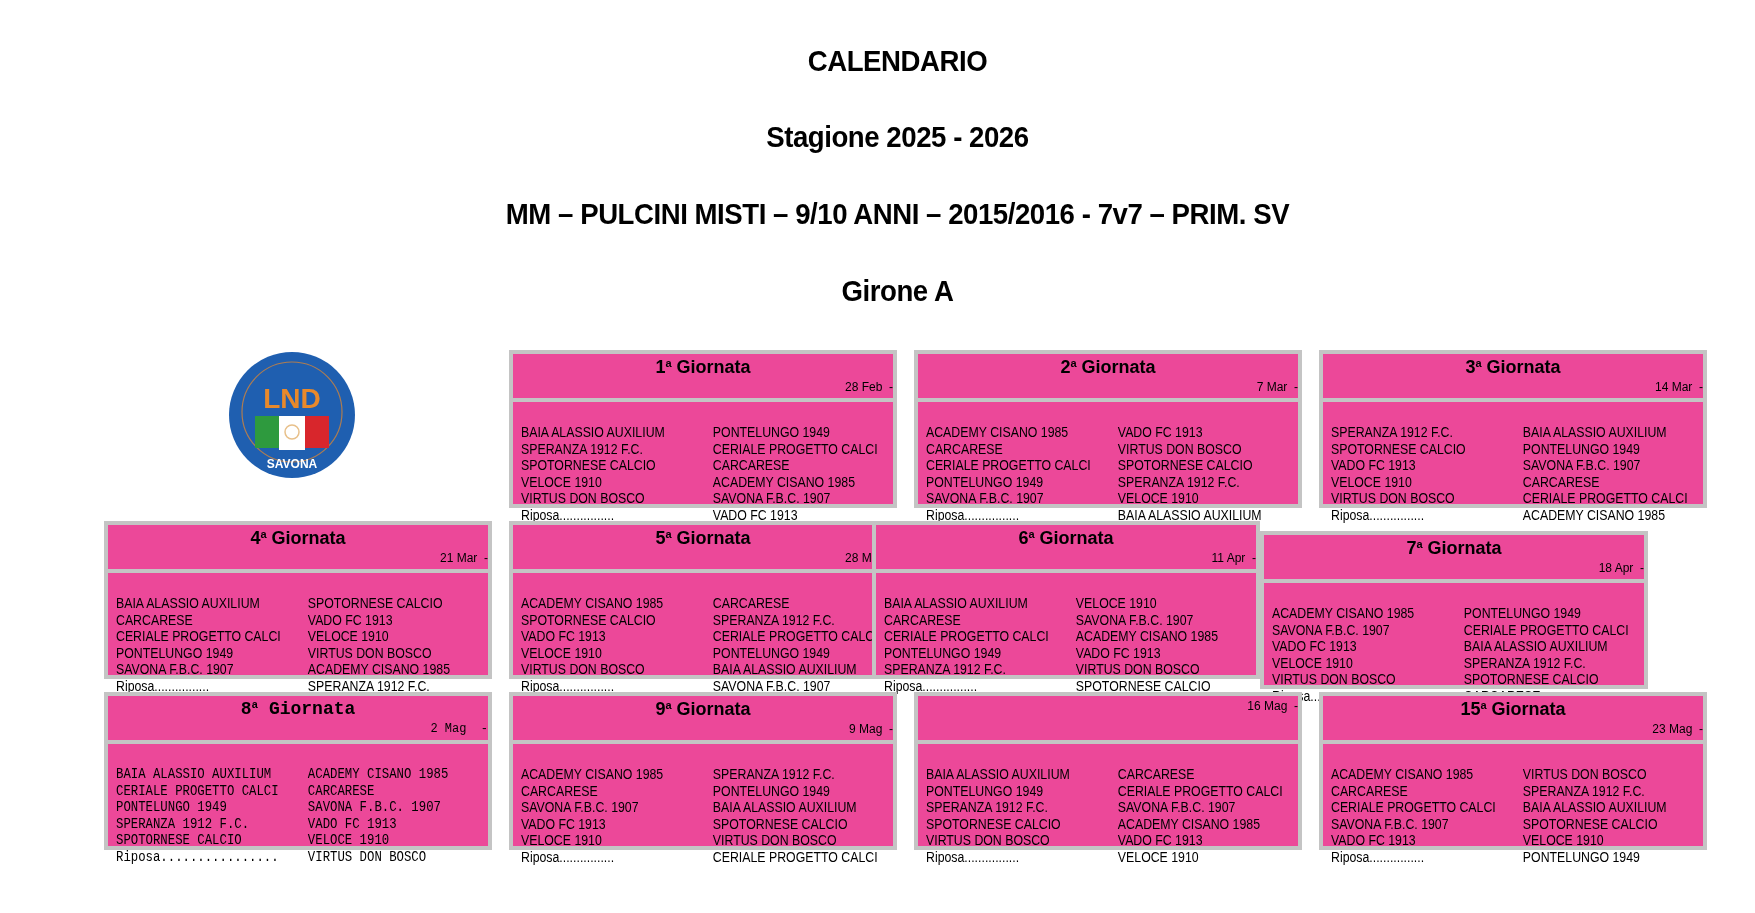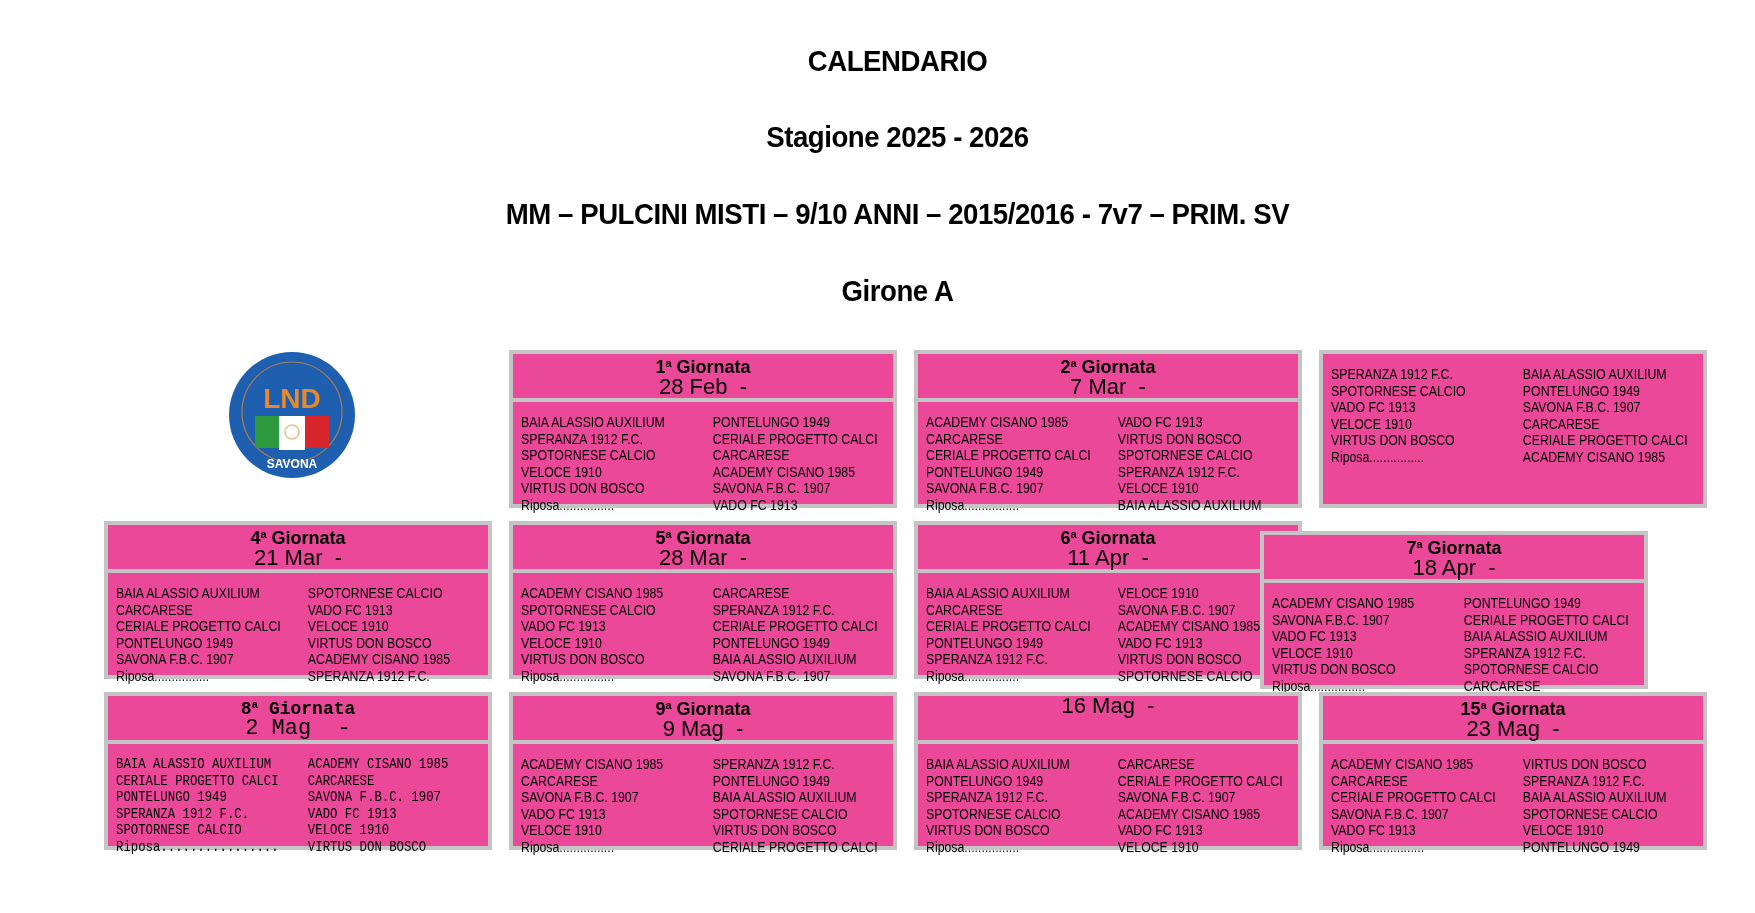--- a/index.html
+++ b/index.html
@@ -14,22 +14,22 @@
   #t3 { top: 197px; }
   #t4 { top: 274px; }
 
   .logo { position: absolute; left: 227px; top: 350px; width: 130px; height: 130px; }
 
   .box { position: absolute; width: 380px; height: 150px;
          border: 4px solid #c4c4c4; background: #ec4899; box-sizing: content-box; }
   .box .head { height: 44px; border-bottom: 4px solid #c4c4c4; text-align: center; }
   .box .gname { font-weight: bold; font-size: 18px; line-height: 20px; padding-top: 3px; }
   .box .gname sup { font-size: 11px; vertical-align: 6px; line-height: 0; }
-  .box .gdate { font-size: 22px; line-height: 20px; }
-  .box .body { position: relative; padding: 12px 0 0 8px; }
+  .box .gdate { font-size: 12px; line-height: 20px; text-align: right; }
+  .box .body { position: relative; padding: 22px 0 0 8px; }
   .row { height: 16.6px; line-height: 16.6px; font-size: 14px; white-space: nowrap;
          transform: scaleX(0.88); transform-origin: 0 0; width: 420px; }
   .row span { display: inline-block; }
   .row .home { width: 218px; }
   .row .away { }
 </style>
 </head>
 <body>
 
 <div id="t1" class="title">CALENDARIO</div>
@@ -73,20 +73,24 @@
       <div class="body">
         <div class="row"><span class="home">ACADEMY CISANO 1985</span><span class="away">VADO FC 1913</span></div>
         <div class="row"><span class="home">CARCARESE</span><span class="away">VIRTUS DON BOSCO</span></div>
         <div class="row"><span class="home">CERIALE PROGETTO CALCI</span><span class="away">SPOTORNESE CALCIO</span></div>
         <div class="row"><span class="home">PONTELUNGO 1949</span><span class="away">SPERANZA 1912 F.C.</span></div>
         <div class="row"><span class="home">SAVONA F.B.C. 1907</span><span class="away">VELOCE 1910</span></div>
         <div class="row"><span class="home">Riposa................</span><span class="away">BAIA ALASSIO AUXILIUM</span></div>
       </div>
     </div>
     <div class="box" style="left: 1319px; top: 350px;">
+      <div class="head">
+        <div class="gname"><span>3</span><sup>a</sup> <span>Giornata</span></div>
+        <div class="gdate" style="white-space:pre">14 Mar  -</div>
+      </div>
       <div class="body">
         <div class="row"><span class="home">SPERANZA 1912 F.C.</span><span class="away">BAIA ALASSIO AUXILIUM</span></div>
         <div class="row"><span class="home">SPOTORNESE CALCIO</span><span class="away">PONTELUNGO 1949</span></div>
         <div class="row"><span class="home">VADO FC 1913</span><span class="away">SAVONA F.B.C. 1907</span></div>
         <div class="row"><span class="home">VELOCE 1910</span><span class="away">CARCARESE</span></div>
         <div class="row"><span class="home">VIRTUS DON BOSCO</span><span class="away">CERIALE PROGETTO CALCI</span></div>
         <div class="row"><span class="home">Riposa................</span><span class="away">ACADEMY CISANO 1985</span></div>
       </div>
     </div>
     <div class="box" style="left: 104px; top: 521px;">
@@ -110,21 +114,21 @@
       </div>
       <div class="body">
         <div class="row"><span class="home">ACADEMY CISANO 1985</span><span class="away">CARCARESE</span></div>
         <div class="row"><span class="home">SPOTORNESE CALCIO</span><span class="away">SPERANZA 1912 F.C.</span></div>
         <div class="row"><span class="home">VADO FC 1913</span><span class="away">CERIALE PROGETTO CALCI</span></div>
         <div class="row"><span class="home">VELOCE 1910</span><span class="away">PONTELUNGO 1949</span></div>
         <div class="row"><span class="home">VIRTUS DON BOSCO</span><span class="away">BAIA ALASSIO AUXILIUM</span></div>
         <div class="row"><span class="home">Riposa................</span><span class="away">SAVONA F.B.C. 1907</span></div>
       </div>
     </div>
-    <div class="box" style="left: 914px; top: 521px;">
+    <div class="box" style="left: 872px; top: 521px;">
       <div class="head">
         <div class="gname"><span>6</span><sup>a</sup> <span>Giornata</span></div>
         <div class="gdate" style="white-space:pre">11 Apr  -</div>
       </div>
       <div class="body">
         <div class="row"><span class="home">BAIA ALASSIO AUXILIUM</span><span class="away">VELOCE 1910</span></div>
         <div class="row"><span class="home">CARCARESE</span><span class="away">SAVONA F.B.C. 1907</span></div>
         <div class="row"><span class="home">CERIALE PROGETTO CALCI</span><span class="away">ACADEMY CISANO 1985</span></div>
         <div class="row"><span class="home">PONTELUNGO 1949</span><span class="away">VADO FC 1913</span></div>
         <div class="row"><span class="home">SPERANZA 1912 F.C.</span><span class="away">VIRTUS DON BOSCO</span></div>

